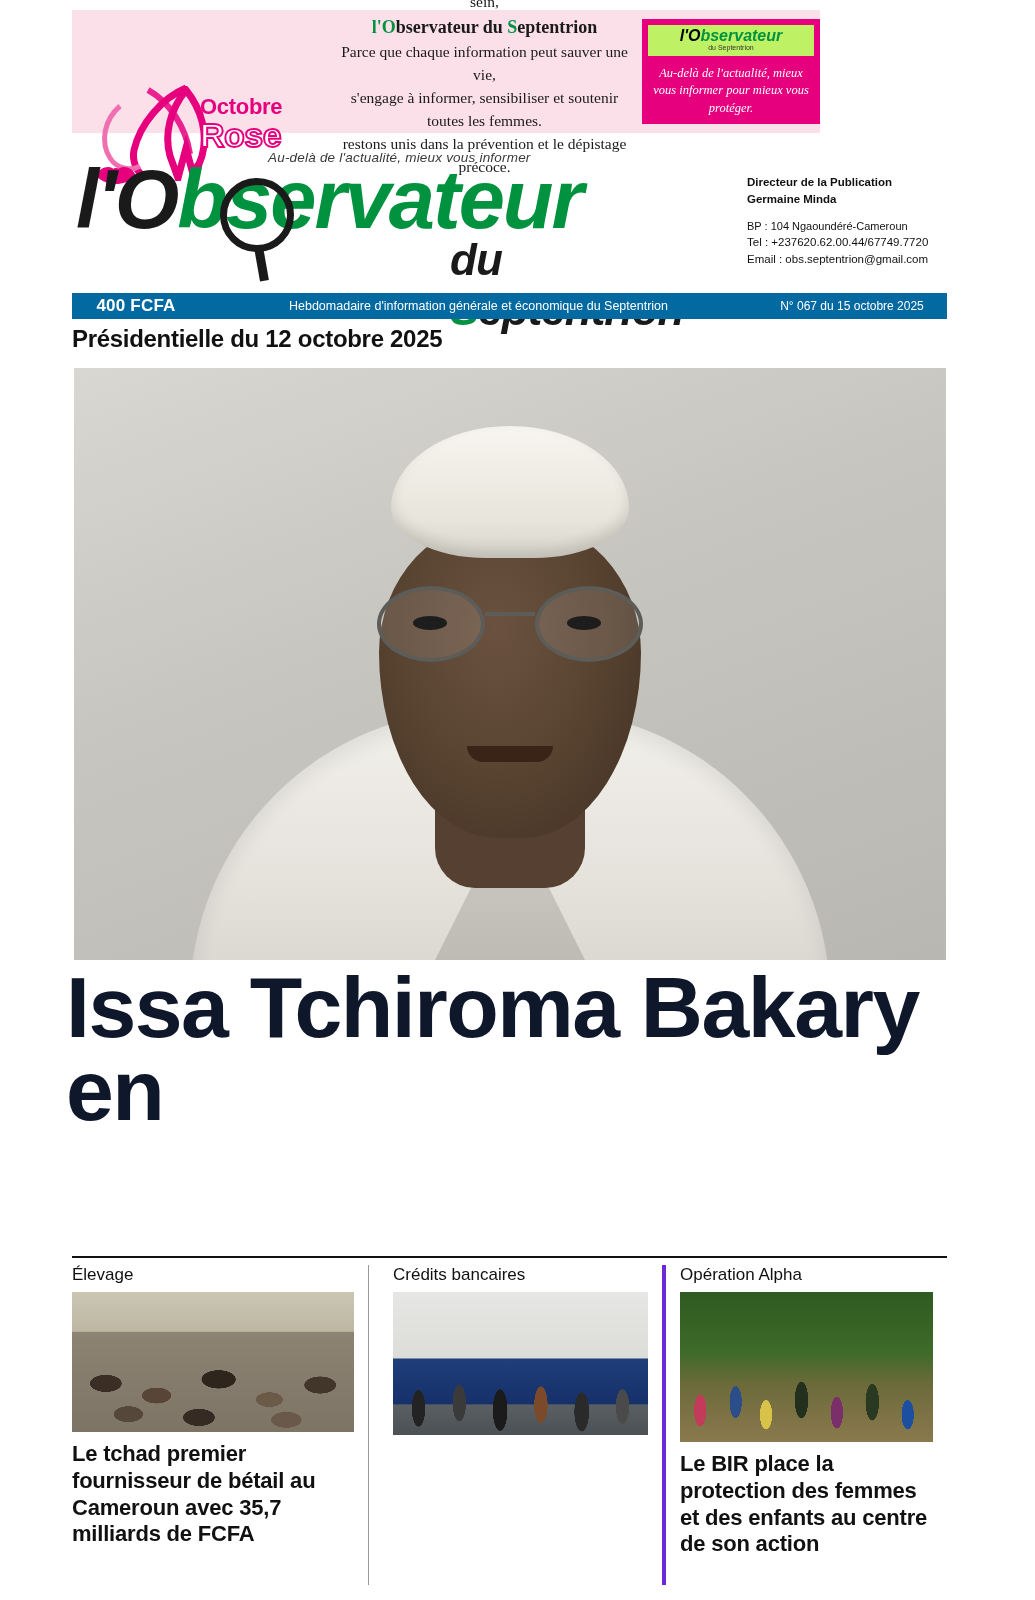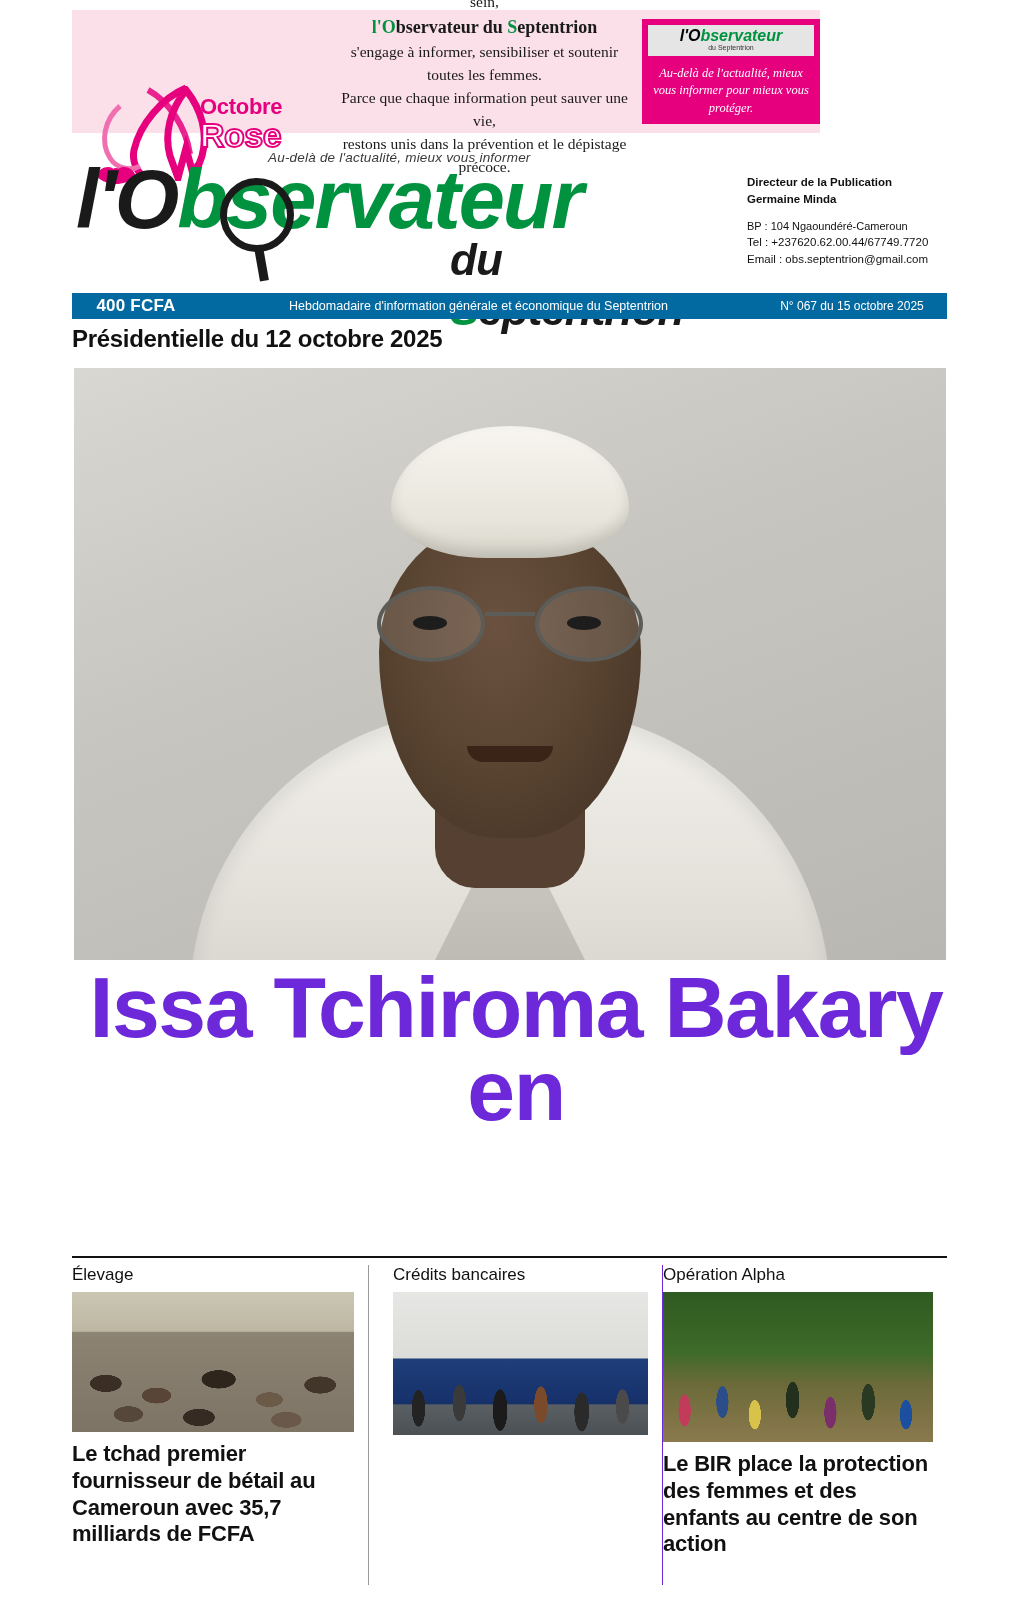--- a/index.html
+++ b/index.html
@@ -94,21 +94,21 @@
     width: 178px;
     background: #e6007e;
     color: #fff;
     display: flex;
     flex-direction: column;
     align-items: center;
     box-sizing: border-box;
     padding: 6px 6px;
   }
   .banner-right-logo {
-    background: #e5e5e5;
+    background: #bef264;
     color: #000;
     width: 100%;
     text-align: center;
     padding: 3px 0 4px 0;
     box-sizing: border-box;
   }
   .banner-right-logo .brl1 {
     font-size: 16px;
     font-weight: bold;
     font-style: italic;
@@ -366,22 +366,22 @@
     background: #3a2418;
     border-radius: 0 0 40px 40px;
   }
 
   
   .headline {
     position: absolute;
     left: 66px;
     top: 966px;
     width: 900px;
-    text-align: center;
-    color: #6d28d9;
+    text-align: left;
+    color: #0f172a;
     font-weight: bold;
     font-size: 86px;
     line-height: 0.96;
     letter-spacing: -1.5px;
   }
 
   
   .rule {
     position: absolute;
     left: 72px;
@@ -399,21 +399,21 @@
     width: 875px;
     height: 320px;
     display: flex;
   }
   .col {
     box-sizing: border-box;
     padding-right: 14px;
   }
   .col.c1 { width: 296px; }
   .col.c2 { width: 294px; padding-left: 24px; border-left: 1px solid #999; }
-  .col.c3 { width: 285px; padding-left: 0; border-left: 1px solid #6d28d9; }
+  .col.c3 { width: 285px; padding-left: 14px; border-left: 4px solid #6d28d9; }
   .col-kicker {
     font-size: 17px;
     color: #111;
     margin: 0 0 7px 0;
     font-weight: normal;
   }
   .col-photo {
     width: 100%;
     height: 140px;
     overflow: hidden;
@@ -507,22 +507,22 @@
       </svg>
       <div class="octobre-rose">
         <div class="l1">Octobre</div>
         <div class="l2">Rose</div>
       </div>
     </div>
 
     <div class="banner-center">
       <div>En ce mois dédié à la lutte contre le cancer du sein,</div>
       <div class="obs-inline"><span class="grn">l'O</span><span>bservateur</span><span> du </span><span class="grn">S</span><span>eptentrion</span></div>
+      <div>Parce que chaque information peut sauver une vie,</div>
       <div>s'engage à informer, sensibiliser et soutenir toutes les femmes.</div>
-      <div>Parce que chaque information peut sauver une vie,</div>
       <div>restons unis dans la prévention et le dépistage précoce.</div>
     </div>
 
     <div class="banner-right">
       <div class="banner-right-logo">
         <div class="brl1"><span class="blk">l'O</span><span>bservateur</span></div>
         <div class="brl2">du Septentrion</div>
       </div>
       <div class="banner-right-text">Au-delà de l'actualité, mieux vous informer pour mieux vous protéger.</div>
     </div>

